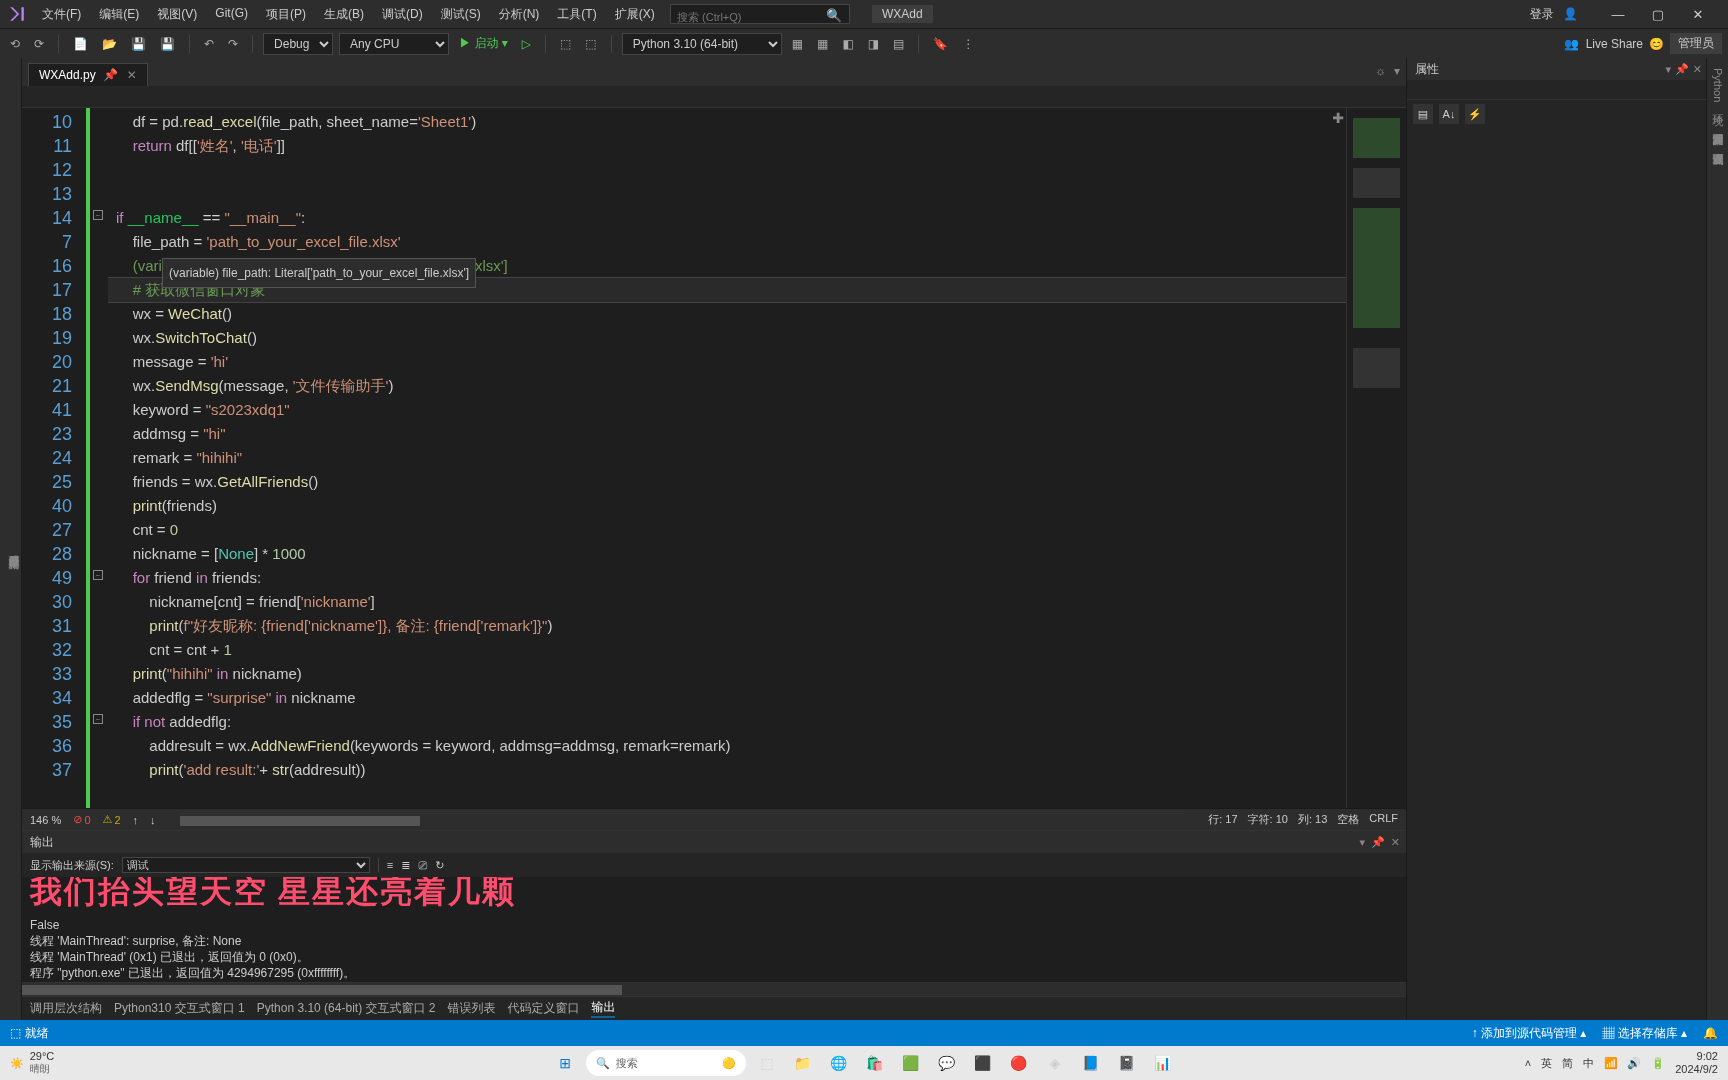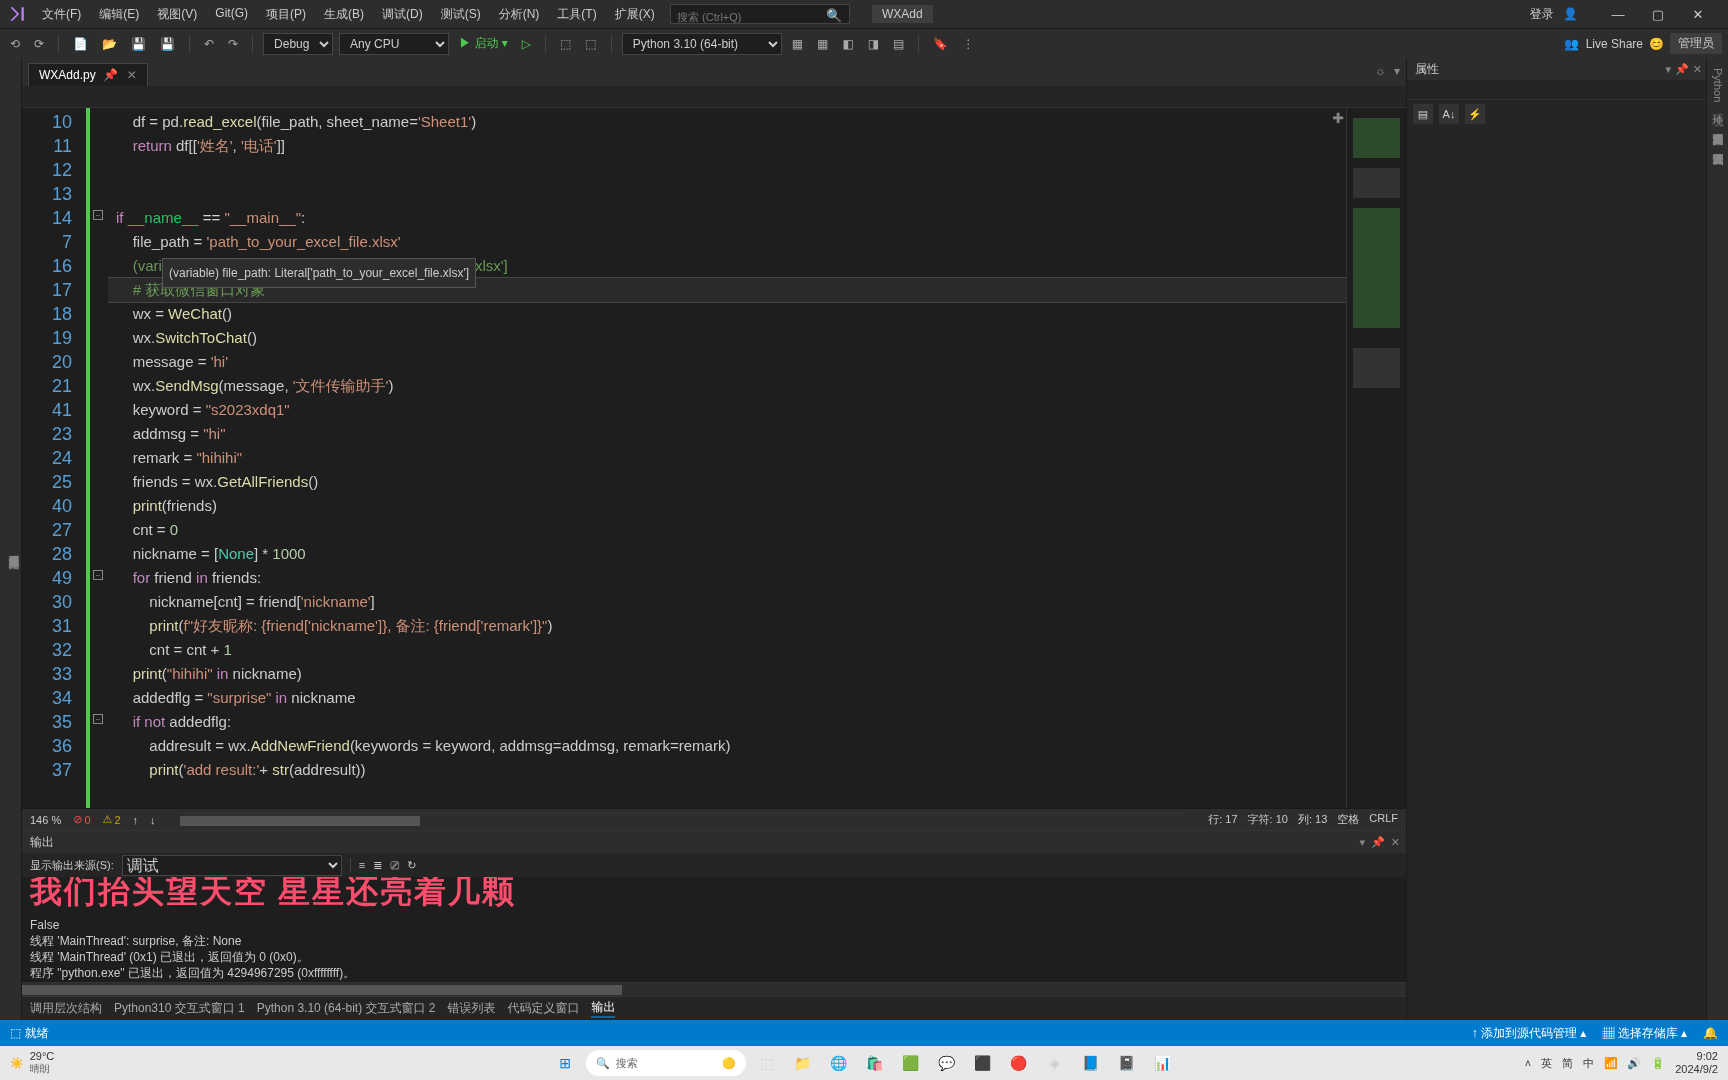--- a/index.html
+++ b/index.html
@@ -64,21 +64,21 @@
 .editorstatus .left { display:flex; gap:12px; align-items:center; }
 .editorstatus .right { margin-left:auto; display:flex; gap:10px; }
 .err { color:#f14c4c; display:flex; align-items:center; gap:2px; }
 .warn { color:#cca700; display:flex; align-items:center; gap:2px; }
 
 
 .output { background:#1e1e1e; border-top:1px solid #333; display:flex; flex-direction:column; }
 .output-title { background:#2d2d2d; height:22px; display:flex; align-items:center; padding:0 8px; font-size:12px; position:relative; }
 .output-title .oicons { position:absolute; right:6px; display:flex; gap:6px; font-size:11px; color:#888; }
 .output-tools { background:#252526; height:24px; display:flex; align-items:center; gap:8px; padding:0 8px; font-size:11px; }
-.output-tools select { background:#1e1e1e; border:1px solid #444; color:#ccc; font-size:16px; width:220px; }
+.output-tools select { background:#1e1e1e; border:1px solid #444; color:#ccc; font-size:11px; width:248px; }
 .output-body { flex:1; padding:4px 8px; font-family:Consolas,monospace; font-size:12px; line-height:16px; color:#ccc; position:relative; overflow:hidden; }
 .output-overlay { position:absolute; top:6px; left:8px; font-size:32px; font-weight:bold; color:#ff4d6d; letter-spacing:2px; font-family:"Microsoft YaHei"; pointer-events:none; }
 .output-tabs { background:#252526; height:24px; display:flex; align-items:center; gap:12px; padding:0 8px; font-size:12px; color:#aaa; border-top:1px solid #333; }
 .output-tabs .active { color:#fff; border-bottom:2px solid #0e639c; }
 
 
 .props { width:300px; background:#252526; border-left:1px solid #1a1a1a; display:flex; flex-direction:column; }
 .props-title { background:#2d2d2d; height:22px; display:flex; align-items:center; padding:0 8px; font-size:12px; position:relative; }
 .props-title .picons { position:absolute; right:4px; display:flex; gap:4px; font-size:11px; color:#888; }
 .props-tools { padding:4px 6px; display:flex; gap:6px; }

